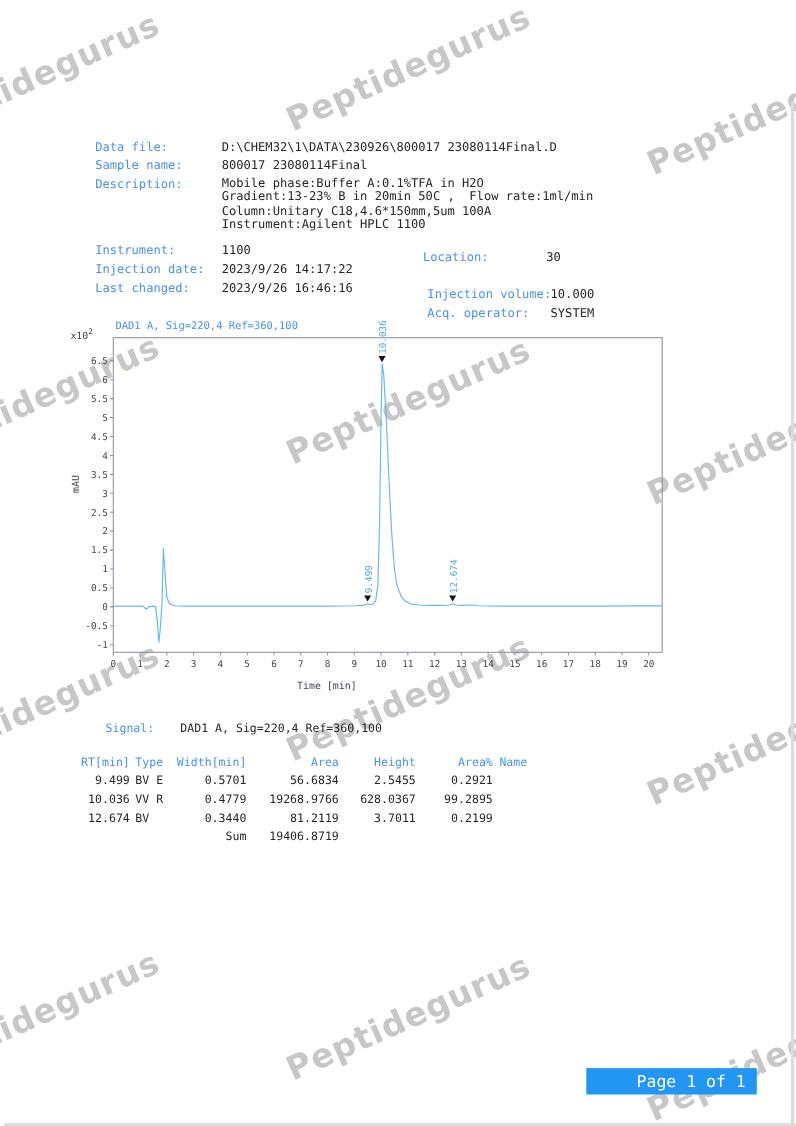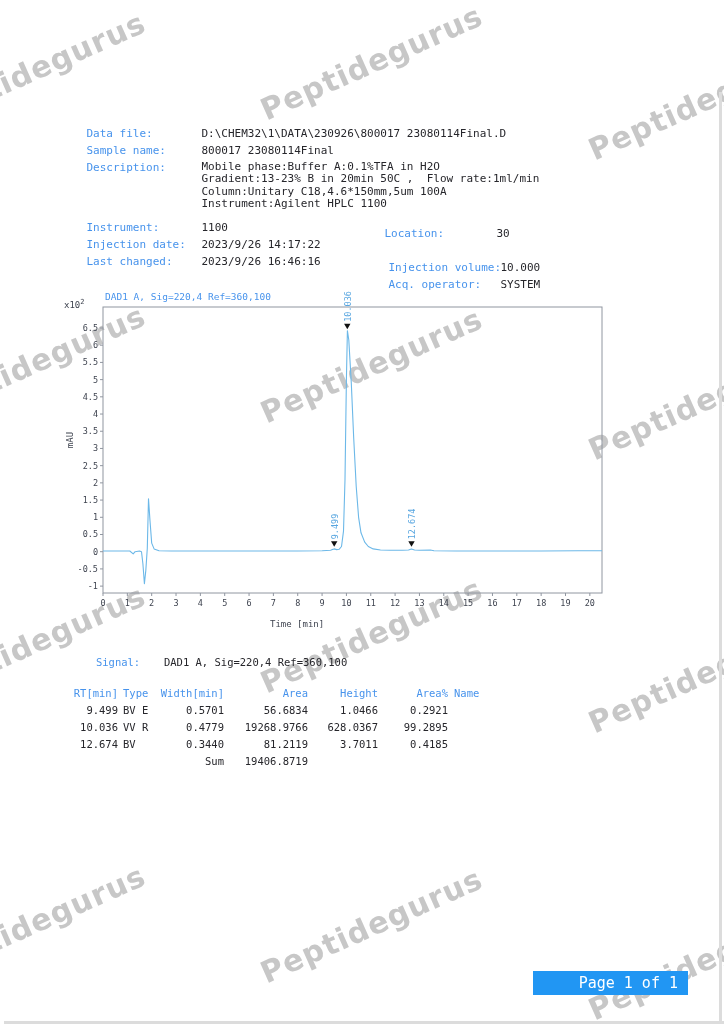--- a/index.html
+++ b/index.html
@@ -216,40 +216,40 @@
           <th class="c-areapct">Area%</th>
           <th class="c-name">Name</th>
         </tr>
       </thead>
       <tbody>
           <tr>
             <td class="c-rt">9.499</td>
             <td class="c-type">BV E</td>
             <td class="c-width">0.5701</td>
             <td class="c-area">56.6834</td>
-            <td class="c-height">1.0466</td>
+            <td class="c-height">2.5455</td>
             <td class="c-areapct">0.2921</td>
             <td class="c-name"></td>
           </tr>
           <tr>
             <td class="c-rt">10.036</td>
             <td class="c-type">VV R</td>
             <td class="c-width">0.4779</td>
             <td class="c-area">19268.9766</td>
             <td class="c-height">628.0367</td>
             <td class="c-areapct">99.2895</td>
             <td class="c-name"></td>
           </tr>
           <tr>
             <td class="c-rt">12.674</td>
             <td class="c-type">BV</td>
             <td class="c-width">0.3440</td>
             <td class="c-area">81.2119</td>
             <td class="c-height">3.7011</td>
-            <td class="c-areapct">0.4185</td>
+            <td class="c-areapct">0.2199</td>
             <td class="c-name"></td>
           </tr>
           <tr>
             <td class="c-rt"></td>
             <td class="c-type"></td>
             <td class="c-width">Sum</td>
             <td class="c-area">19406.8719</td>
             <td class="c-height"></td>
             <td class="c-areapct"></td>
             <td class="c-name"></td>

